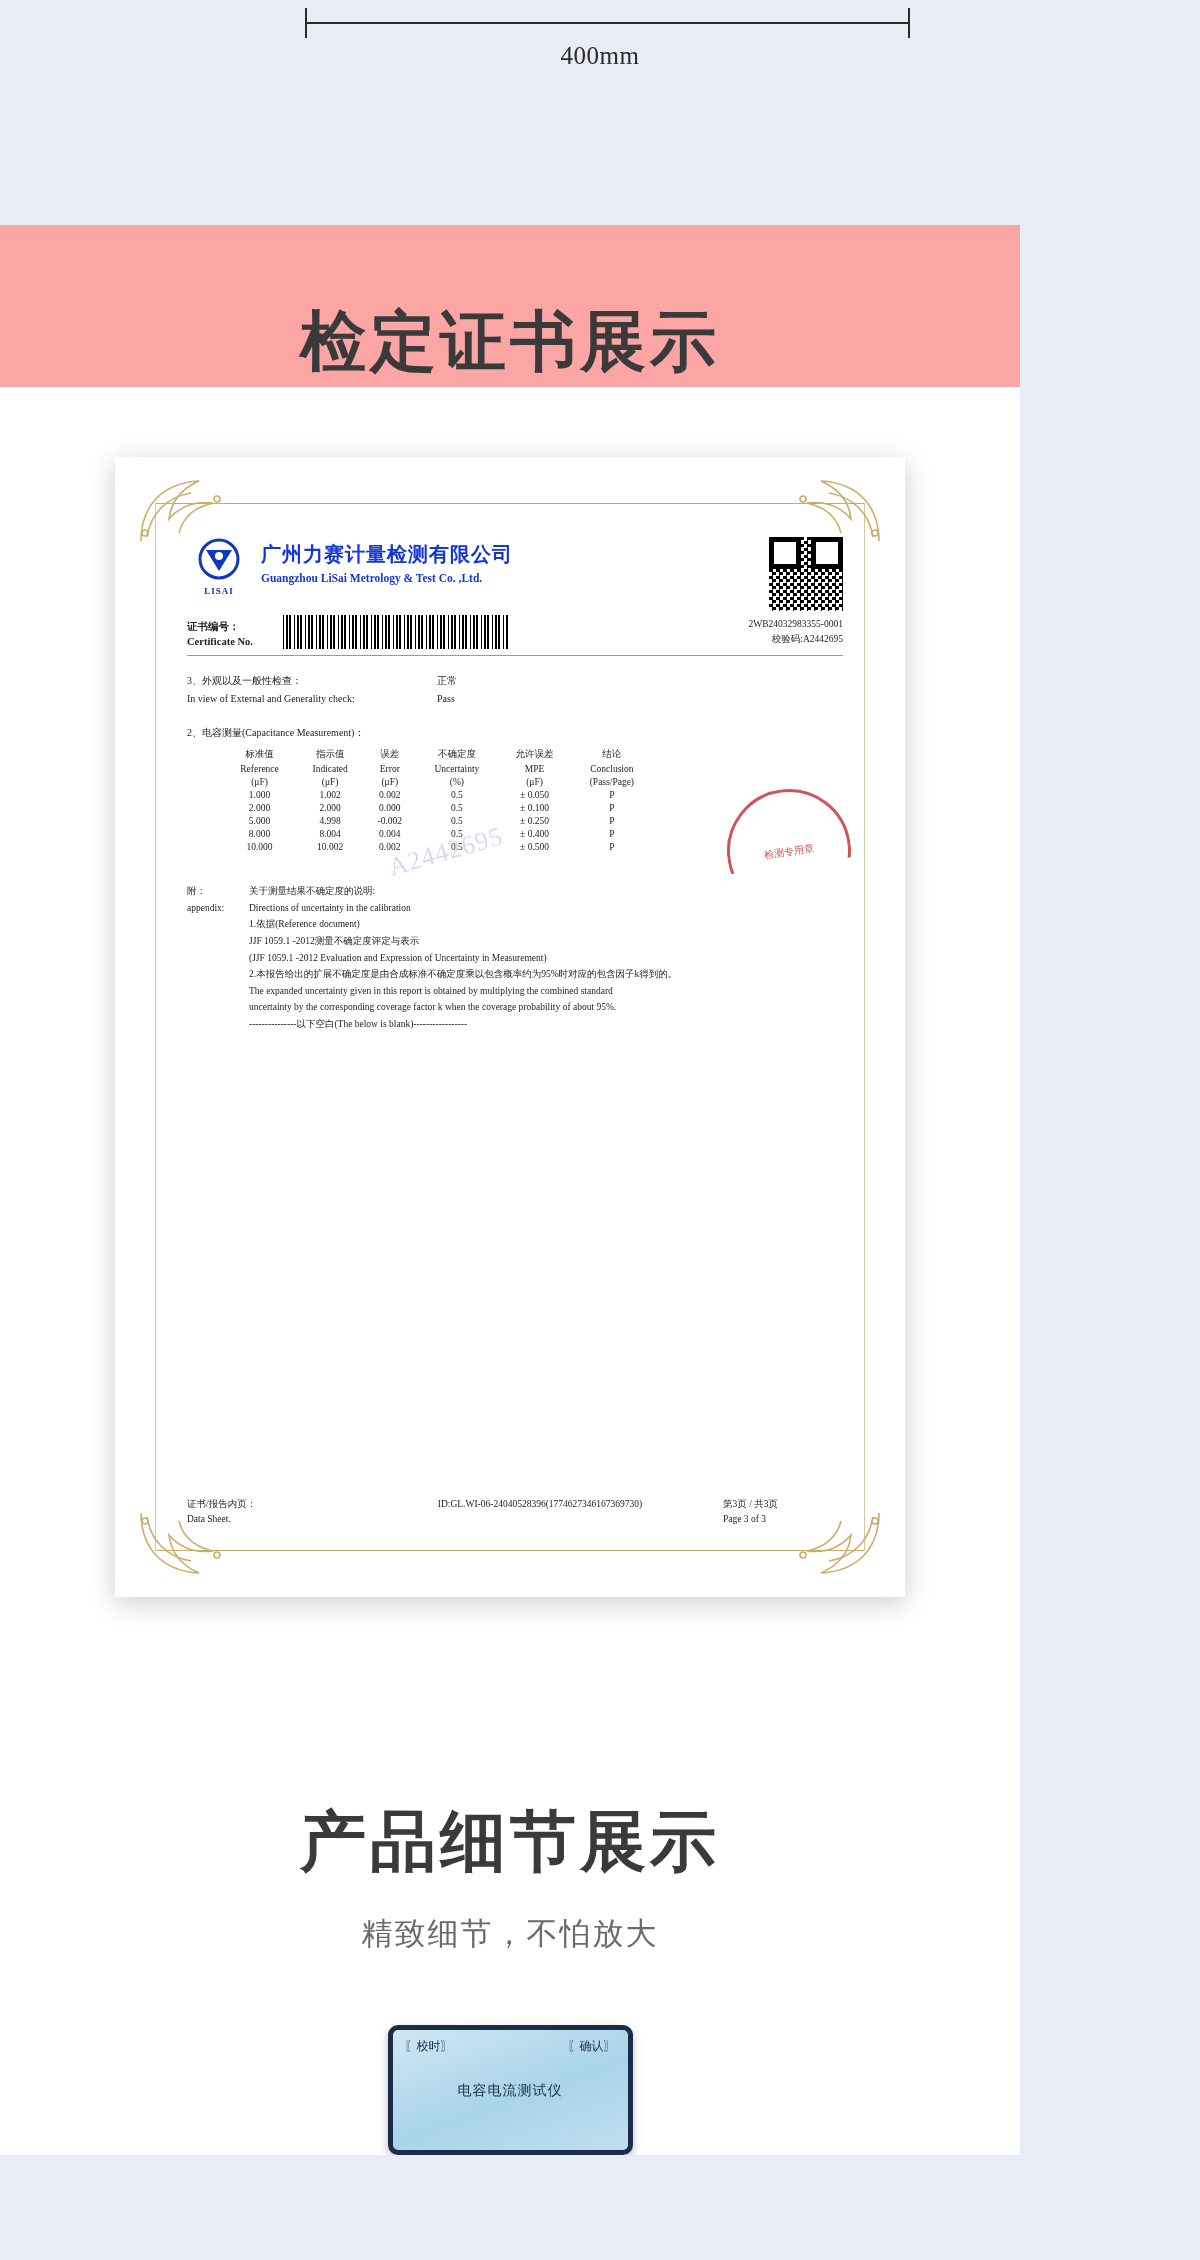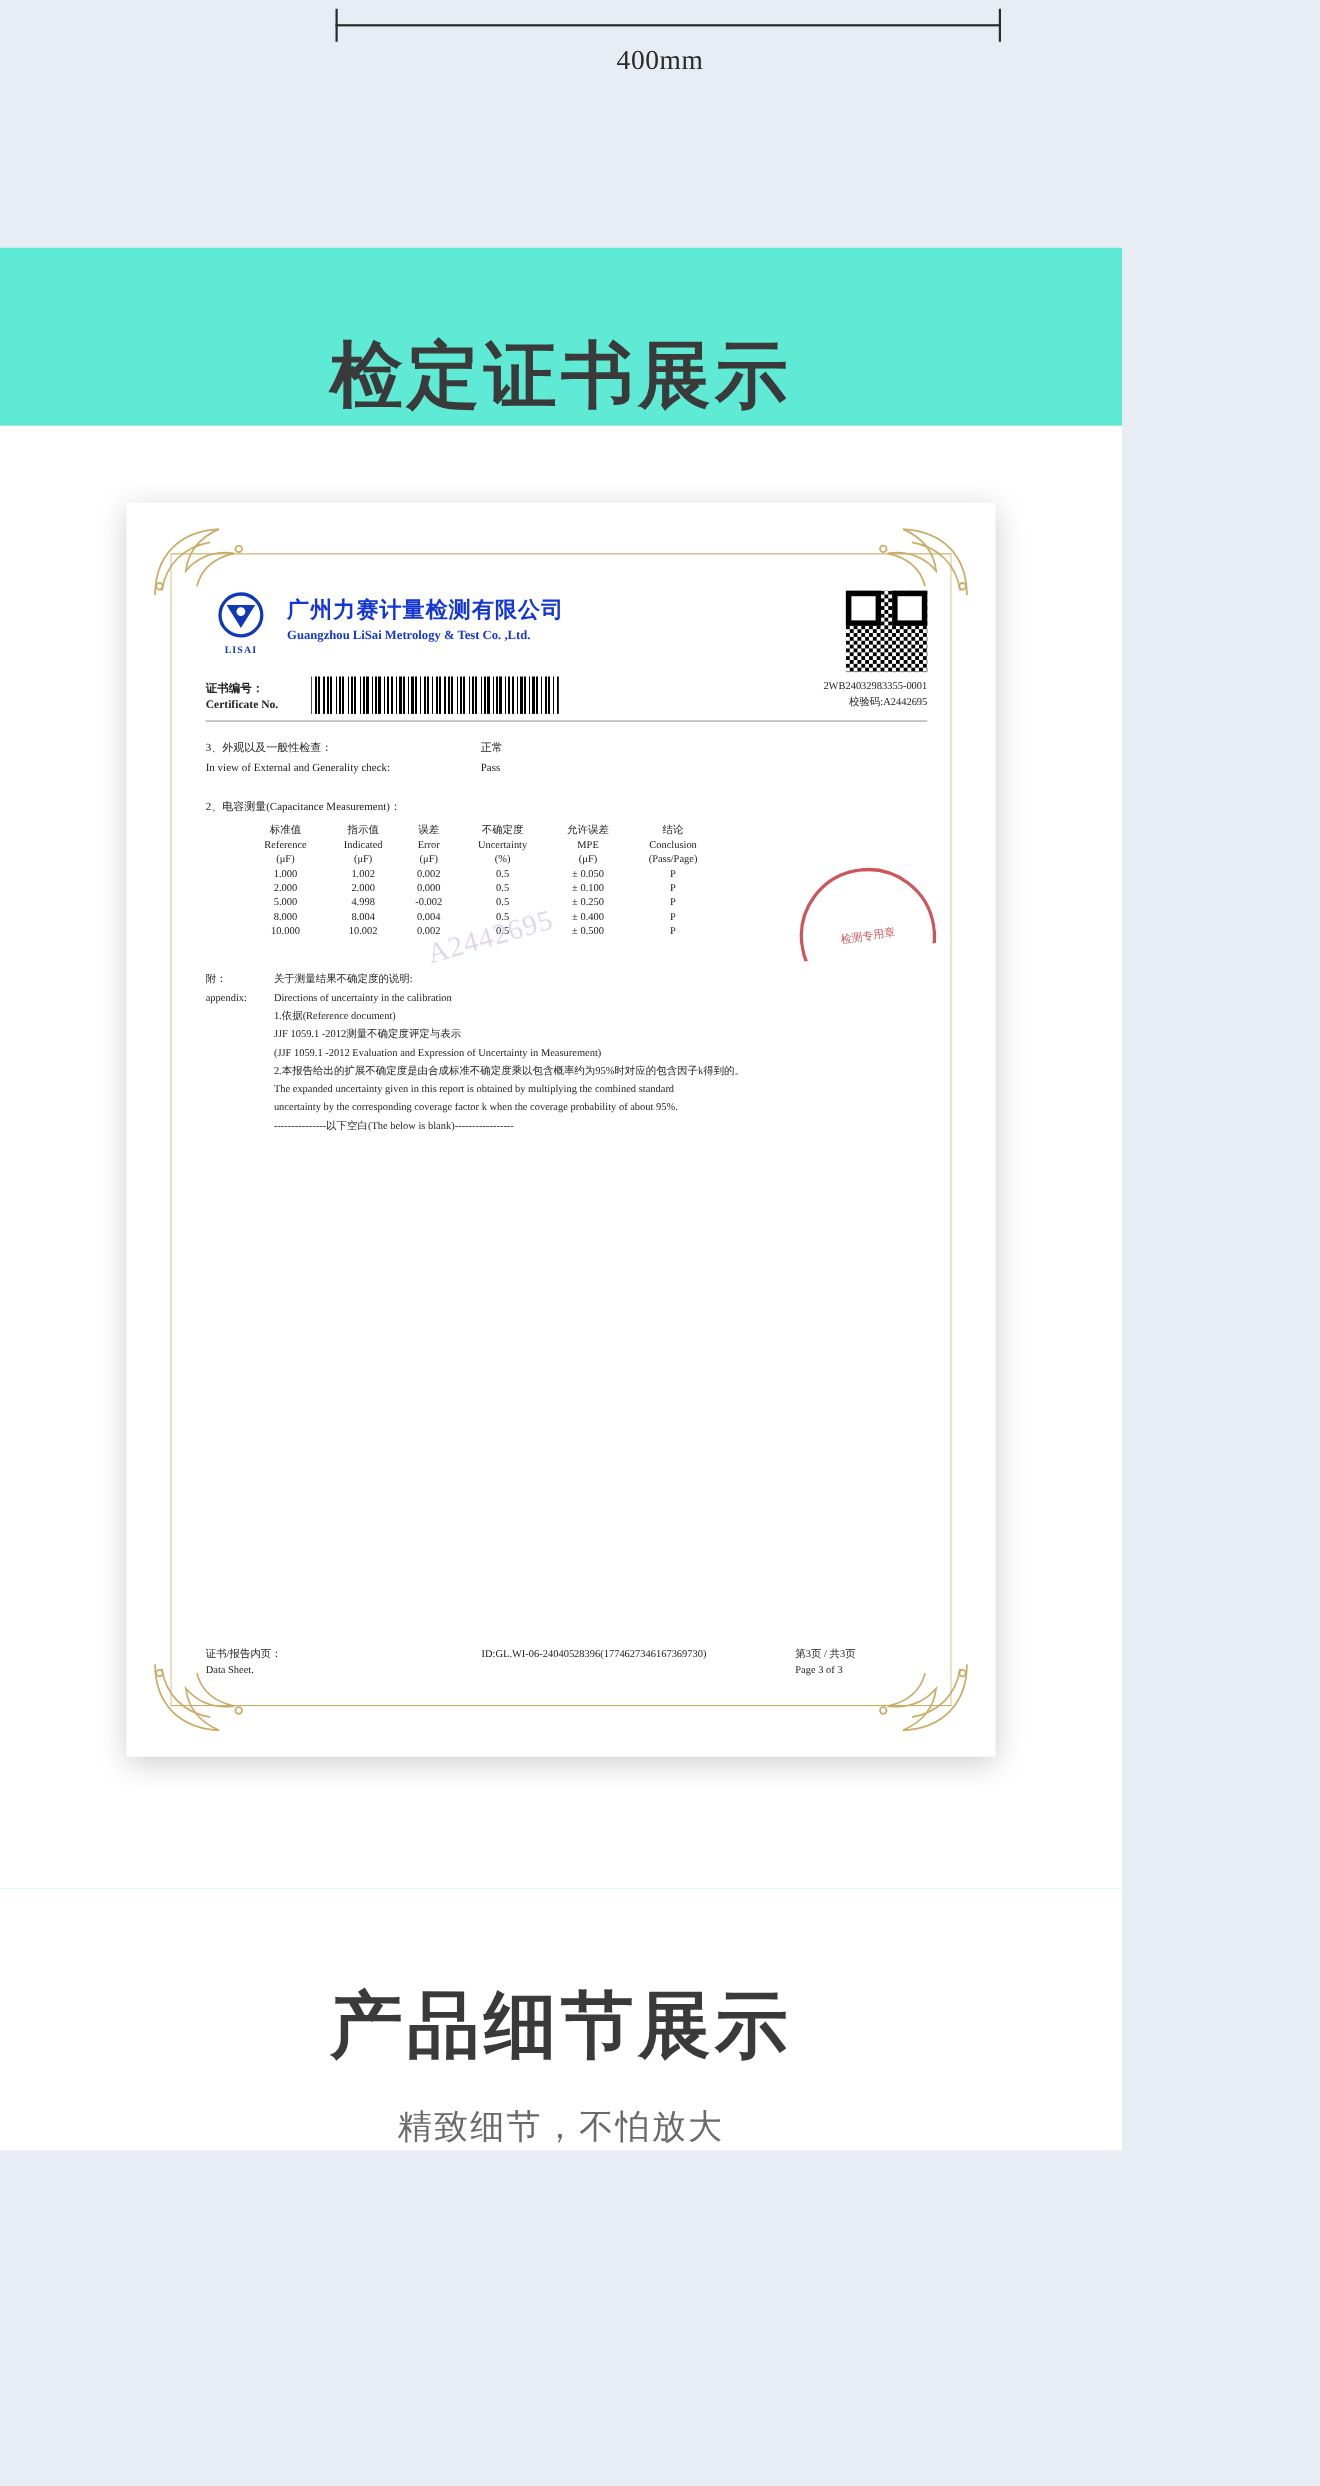--- a/index.html
+++ b/index.html
@@ -31,21 +31,21 @@
   .dim-label{
     position:absolute;
     top:42px; left:0; width:1200px;
     text-align:center;
     font-size:25px;
     color:#2a2a2a;
     letter-spacing:.5px;
   }
 
   
-  .section{background:#5eead4;}
+  .section{background:#fca5a5;}
   .section-head{
     text-align:center;
     font-size:66px;
     font-weight:bold;
     letter-spacing:4px;
     color:#3a3a3a;
     padding-top:72px;
   }
   .section-sub{
     text-align:center;
@@ -421,15 +421,22 @@
 
         </div>
       </div>
     </div>
   </div>
 
   <div class="detail">
     <div class="section-head">产品细节展示</div>
     <div class="section-sub">精致细节，不怕放大</div>
 
+    <div class="device-wrap">
+      <div class="device">
+        <div class="btn-lbl l">〖校时〗</div>
+        <div class="btn-lbl r">〖确认〗</div>
+        <div class="dev-title">电容电流测试仪</div>
+      </div>
+    </div>
   </div>
 
 </div>
 
 </body></html>

